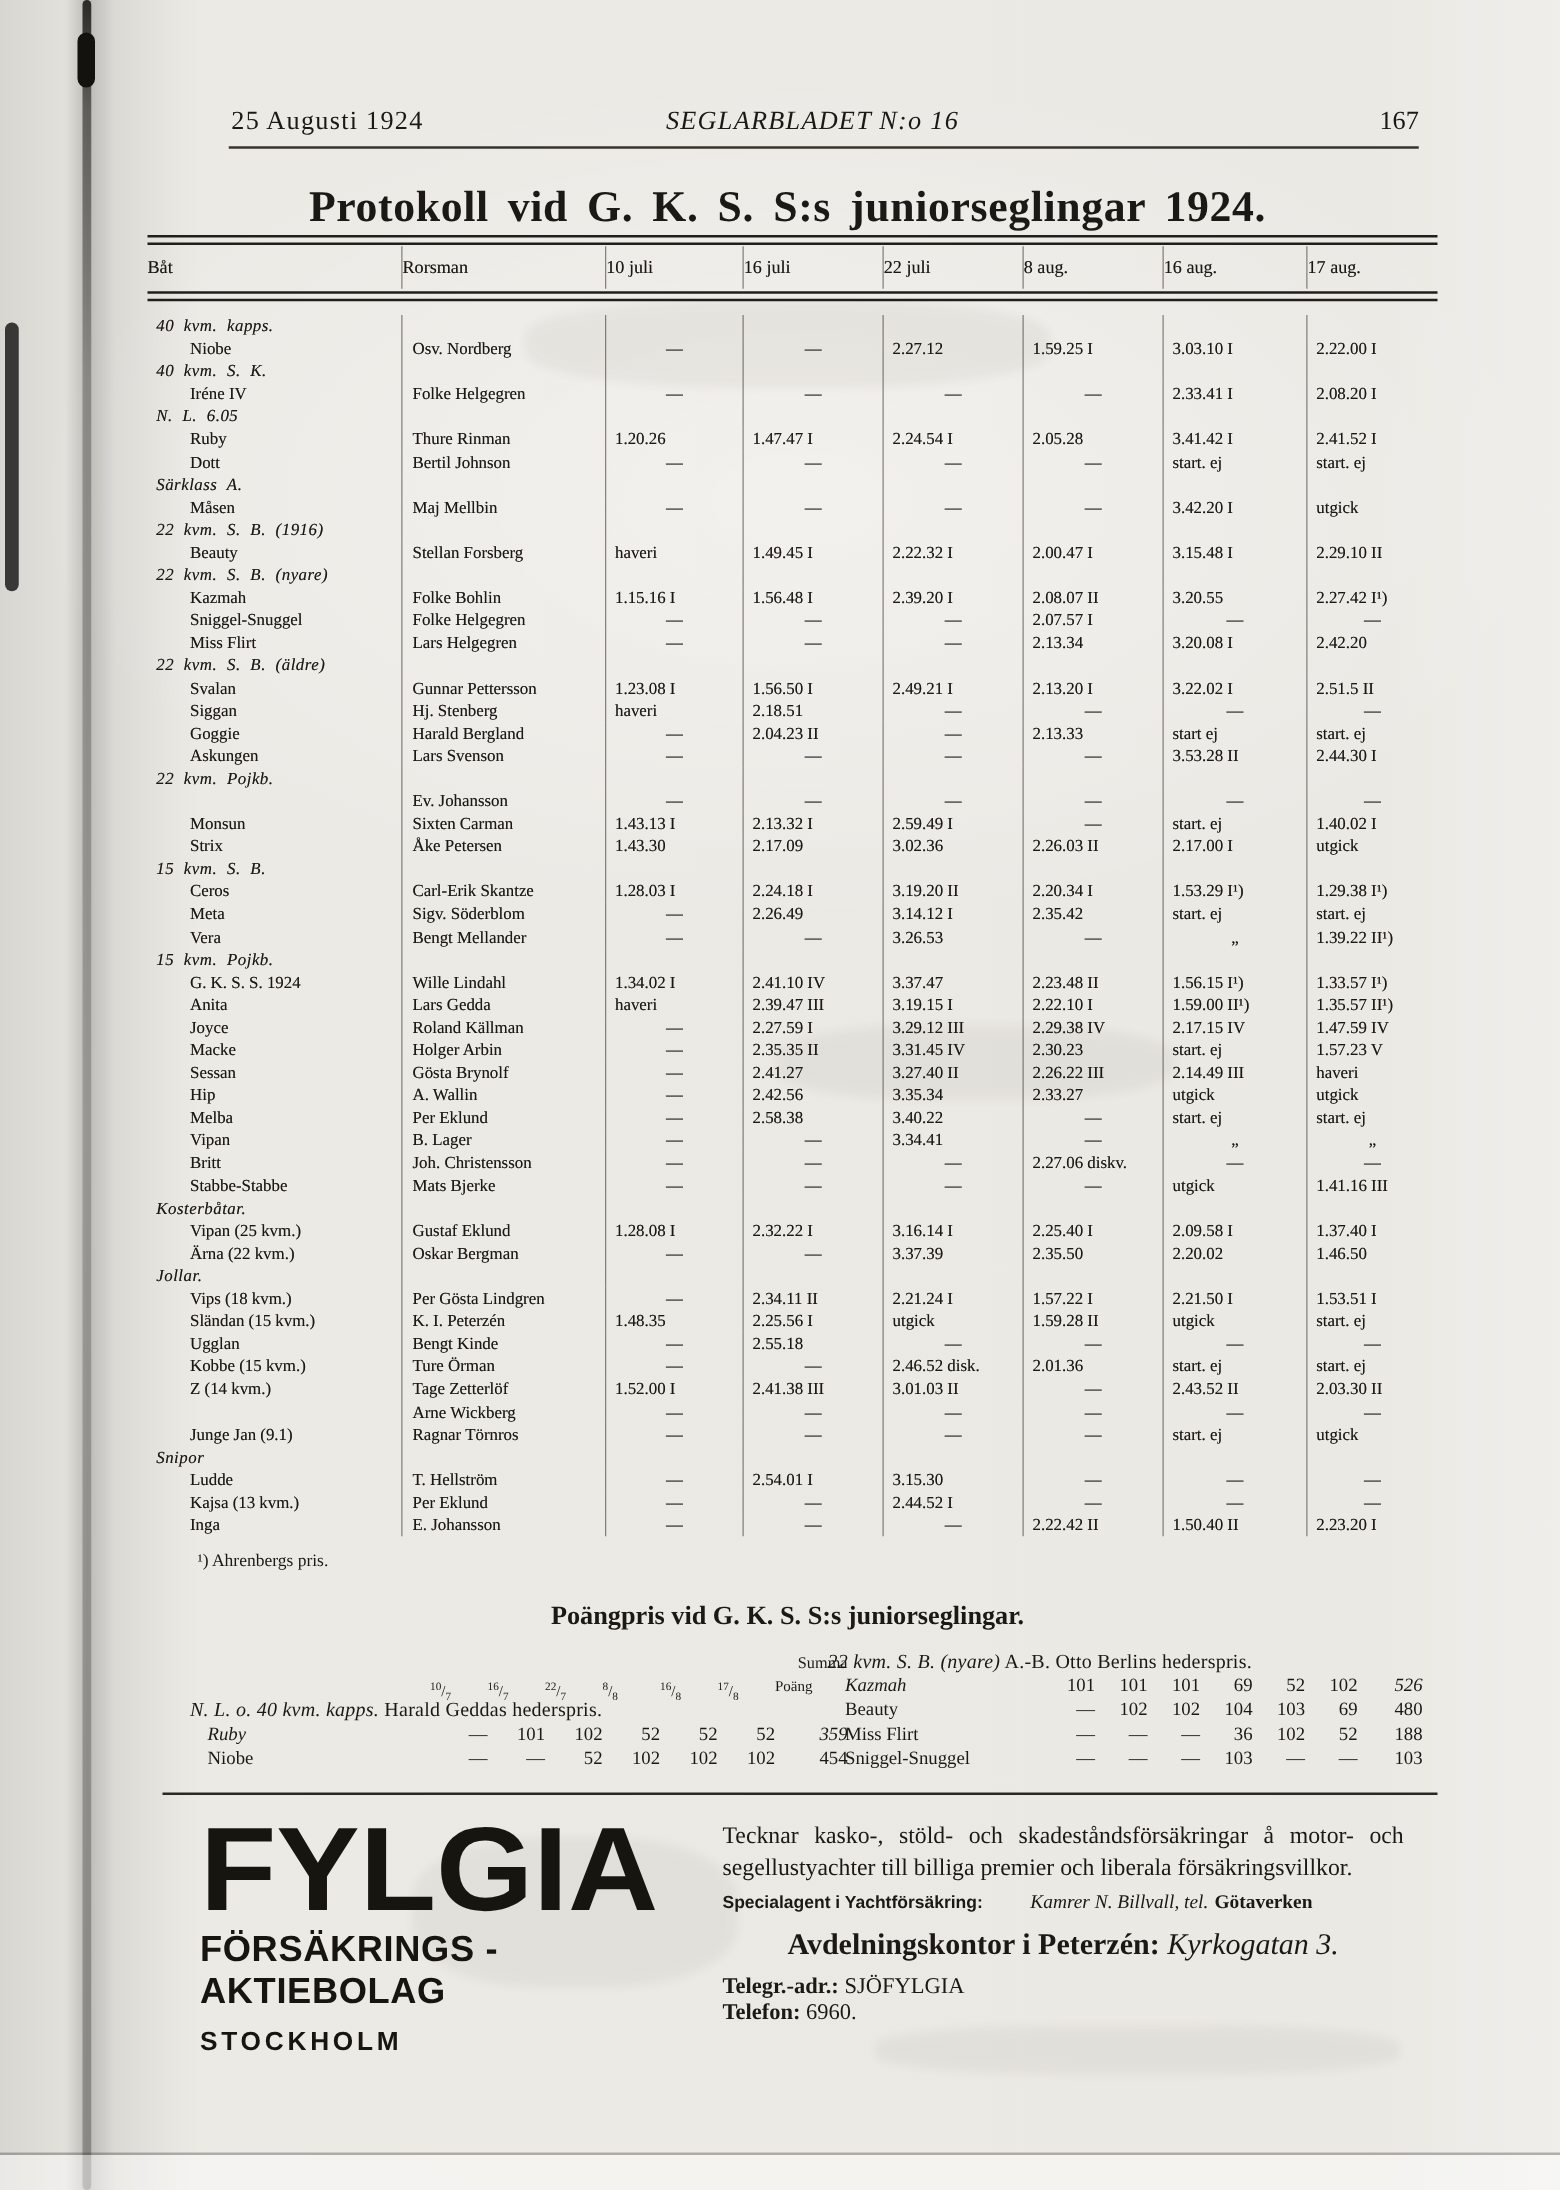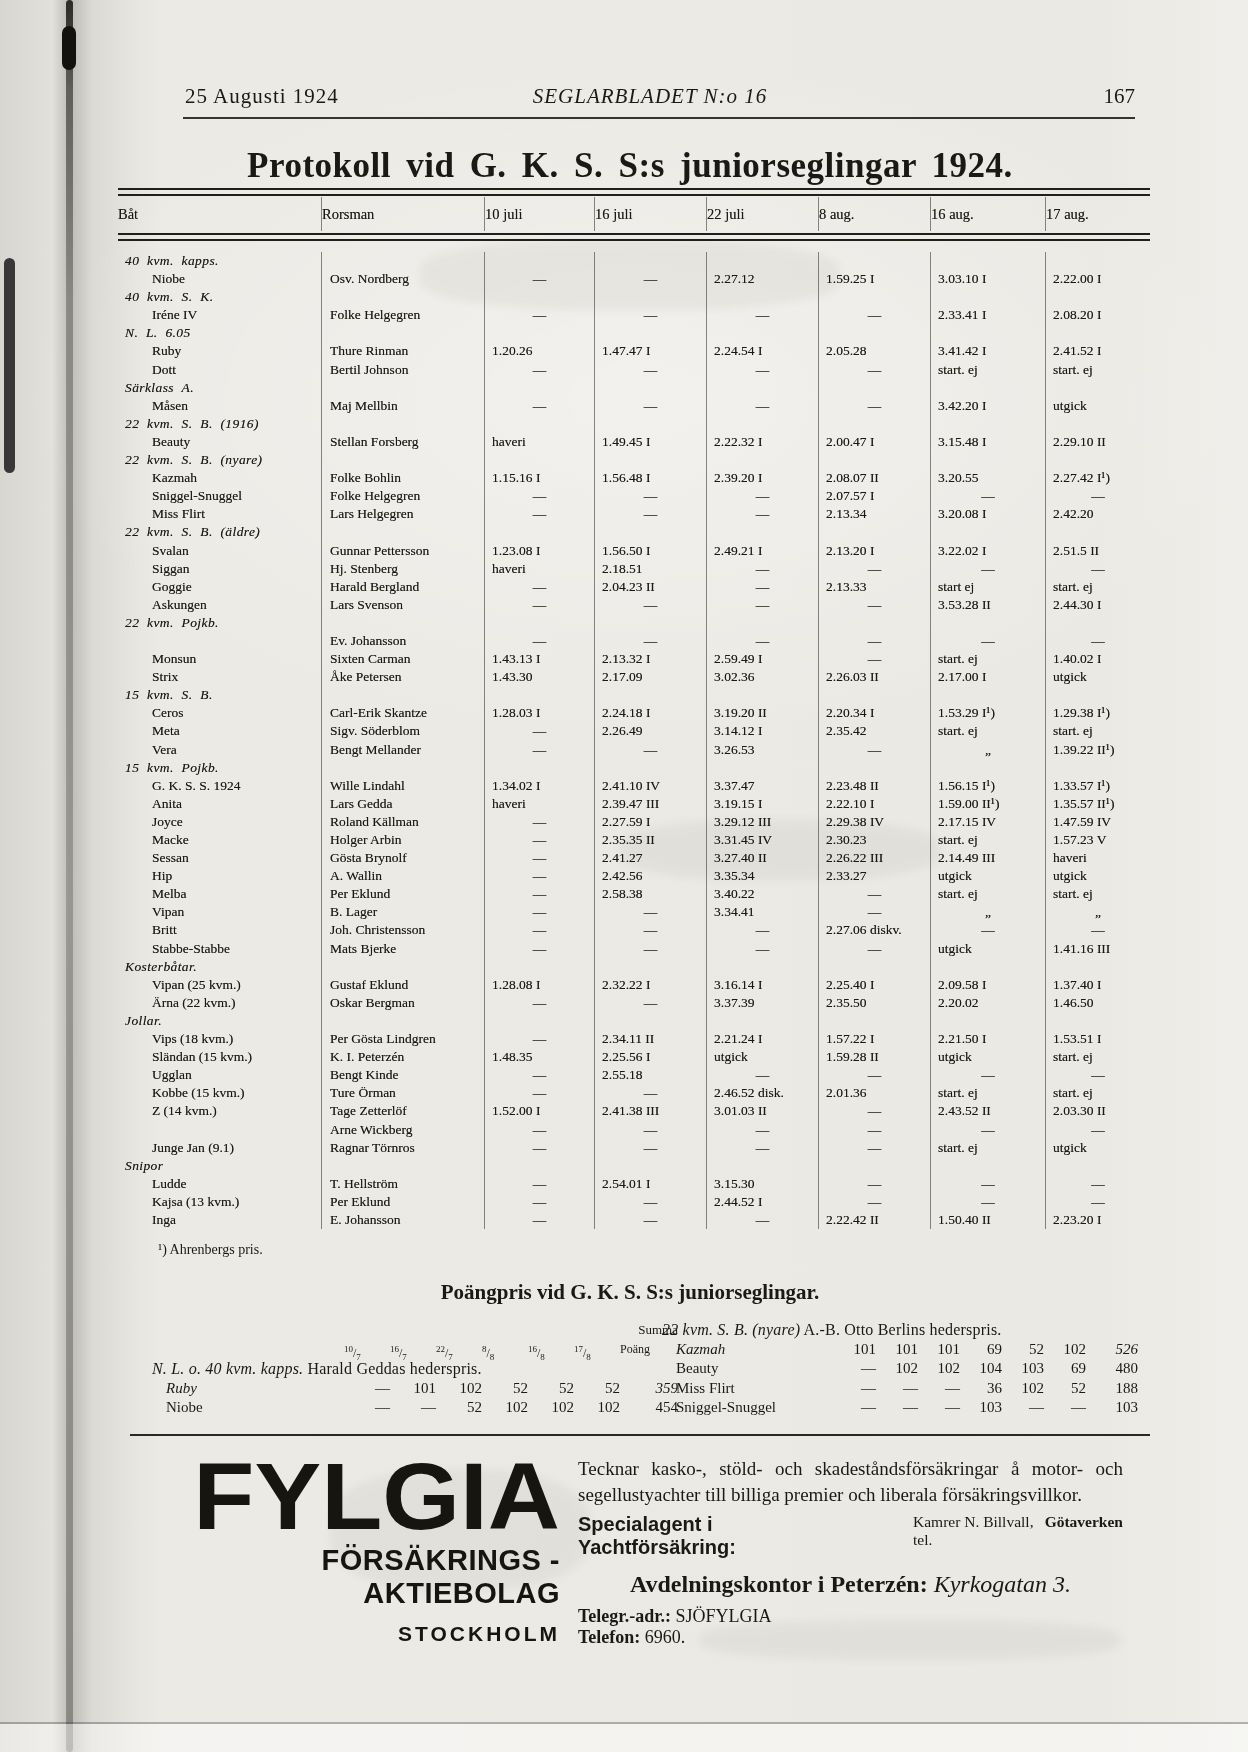--- a/index.html
+++ b/index.html
@@ -65,31 +65,31 @@
   .plabel{grid-column:1/-1;font-size:16px;letter-spacing:.2px;}
   .plabel .it{font-style:italic;}
   .pname{padding-left:14px;}
   .pname.it,.pnum.it{font-style:italic;}
   .pdates{font-size:12px;text-align:left;}
   .pdates sup{font-size:9px;} .pdates sub{font-size:9px;}
   .psumma{text-align:right;font-size:13px;}
 
   .mid-rule{position:absolute;left:130px;top:1434px;width:1020px;height:2px;background:#2a2823;}
 
-  .ad-brand{position:absolute;left:160px;top:1450px;width:400px;text-align:right;
+  .ad-brand{position:absolute;left:160px;top:1450px;width:400px;text-align:left;
     font-family:"Liberation Sans","DejaVu Sans",sans-serif;color:#17150f;}
   .ad-brand .big{font-size:100px;line-height:92px;font-weight:bold;letter-spacing:0px;transform:scaleY(.95);}
   .ad-brand .sub{font-size:29px;font-weight:bold;margin-top:2px;letter-spacing:.5px;}
   .ad-brand .city{font-size:21px;font-weight:bold;margin-top:12px;letter-spacing:3px;}
 
   .ad-right{position:absolute;left:578px;top:1456px;width:545px;}
   .ad-body{font-size:19px;line-height:26px;text-align:justify;}
   .ad-agent{margin-top:5px;font-size:15.5px;display:flex;}
-  .ad-agent .lbl{font-weight:bold;font-family:"Liberation Sans","DejaVu Sans",sans-serif;font-size:20px;}
-  .ad-agent .val{margin-left:73px;}
+  .ad-agent .lbl{font-weight:bold;font-family:"Liberation Sans","DejaVu Sans",sans-serif;font-size:14px;}
+  .ad-agent .val{margin-left:38px;font-style:italic;}
   .ad-agent .valb{font-weight:bold;margin-left:5px;}
   .ad-office{margin-top:12px;font-size:24px;font-weight:bold;text-align:center;}
   .ad-office .it{font-style:italic;font-weight:normal;}
   .ad-tele{margin-top:8px;font-size:18px;display:flex;justify-content:space-between;flex-direction:column;}
   .b{font-weight:bold;}
 </style>
 </head>
 <body>
 
 <div class="page">

